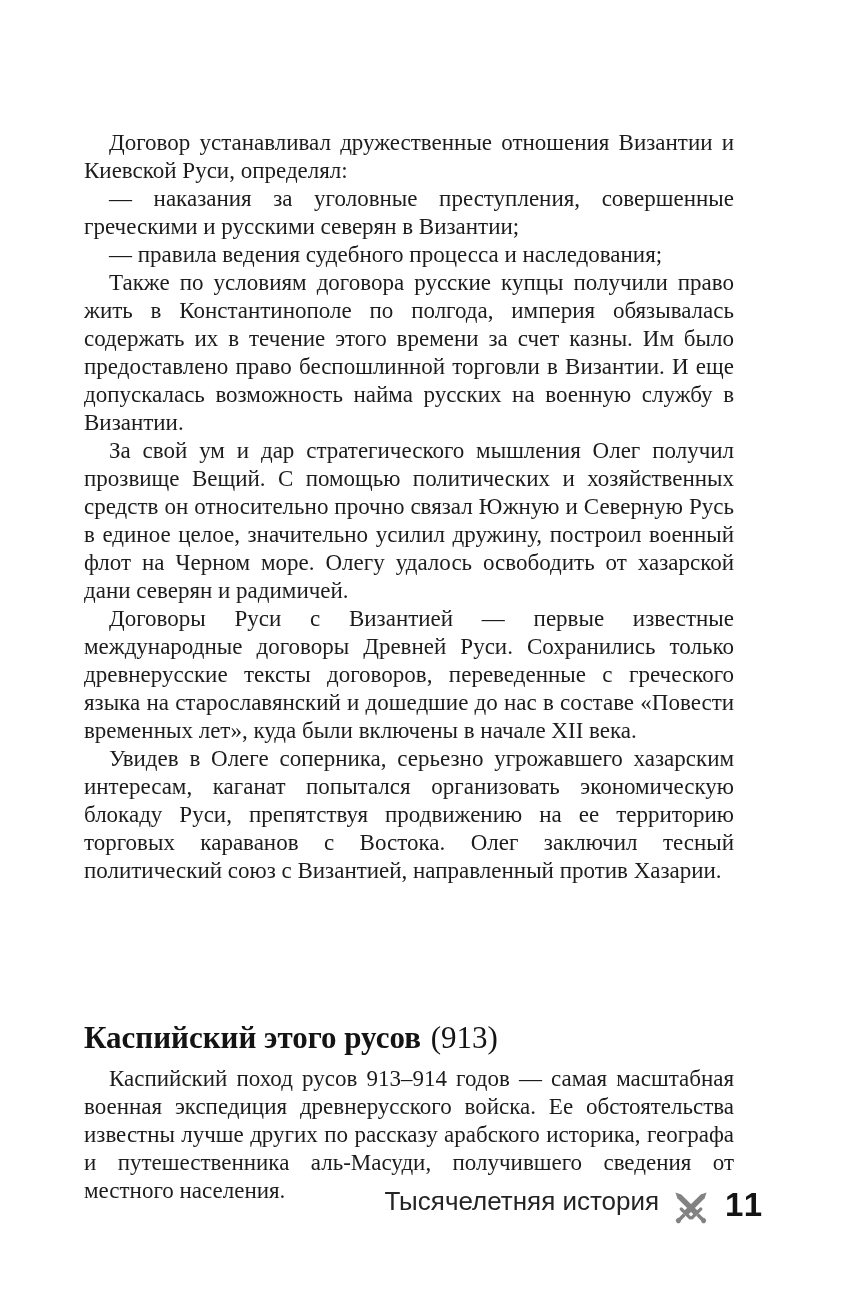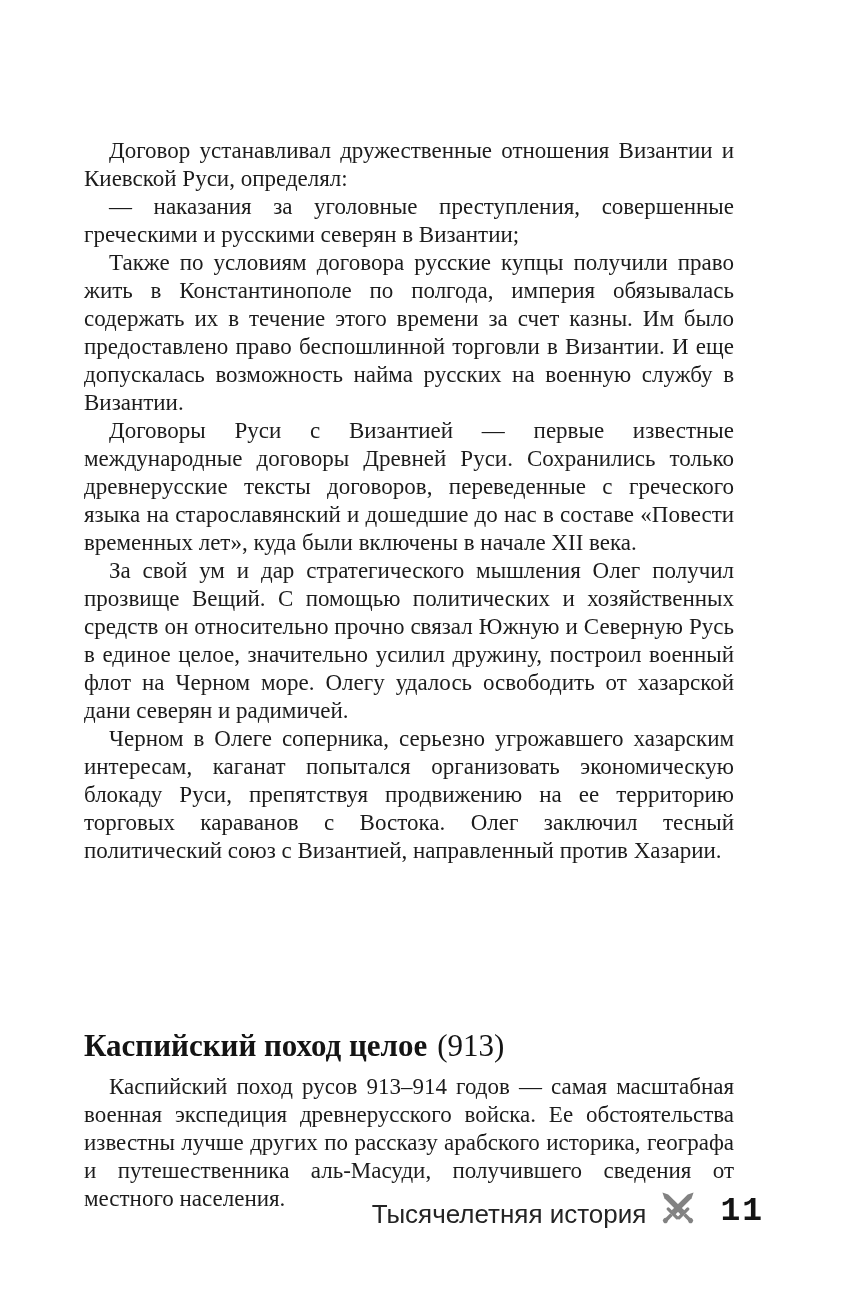--- a/index.html
+++ b/index.html
@@ -12,21 +12,21 @@
     width: 844px;
     height: 1311px;
     margin: 0 auto;
     background: #ffffff;
     font-family: "Liberation Serif", serif;
     overflow: hidden;
   }
   .content {
     position: absolute;
     left: 84px;
-    top: 137px;
+    top: 129px;
     width: 650px;
   }
   .content p {
     margin: 0;
     font-size: 23px;
     line-height: 28px;
     text-align: justify;
     text-indent: 25px;
     color: #1c1c1c;
   }
@@ -45,65 +45,66 @@
   .section-heading .heading-year {
     font-weight: 400;
     margin-left: 0.32em;
   }
   .footer {
     position: absolute;
     top: 1186px;
     right: 80px;
     height: 44px;
     display: flex;
-    align-items: flex-end;
+    align-items: flex-start;
   }
   .footer-title {
     font-family: "Liberation Sans", sans-serif;
     font-size: 26px;
     color: #242424;
     white-space: nowrap;
   }
   .swords-icon {
     width: 44px;
     height: 44px;
     margin-left: 10px;
     flex: 0 0 auto;
   }
   .swords-icon svg {
     display: block;
     width: 100%;
     height: 100%;
   }
   .page-number {
-    margin-left: 20px;
-    font-family: Liberation Mono, monospace;
+    margin-left: 12px;
+    font-family: Liberation Sans, sans-serif;
     font-size: 33px;
     font-weight: 700;
     letter-spacing: 2px;
     color: #141414;
   }
 </style>
 </head>
 <body>
 
 <div class="page">
 
   <div class="content">
 
     <div class="body-block">
       <p>Договор устанавливал дружественные отношения Византии и Киевской Руси, определял:</p>
       <p>—  наказания за уголовные преступления, совершенные греческими и русскими северян в Византии;</p>
+      <p>—  правила ведения судебного процесса и наследования;</p>
       <p>Также по условиям договора русские купцы получили право жить в Константинополе по полгода, империя обязывалась содержать их в течение этого времени за счет казны. Им было предоставлено право беспошлинной торговли в Византии. И еще допускалась возможность найма русских на военную службу в Византии.</p>
+      <p>За свой ум и дар стратегического мышления Олег получил прозвище Вещий. С помощью политических и хозяйственных средств он относительно прочно связал Южную и Северную Русь в единое целое, значительно усилил дружину, построил военный флот на Черном море. Олегу удалось освободить от хазарской дани северян и радимичей.</p>
       <p>Договоры Руси с Византией — первые известные международные договоры Древней Руси. Сохранились только древнерусские тексты договоров, переведенные с греческого языка на старославянский и дошедшие до нас в составе «Повести временных лет», куда были включены в начале XII века.</p>
-      <p>За свой ум и дар стратегического мышления Олег получил прозвище Вещий. С помощью политических и хозяйственных средств он относительно прочно связал Южную и Северную Русь в единое целое, значительно усилил дружину, построил военный флот на Черном море. Олегу удалось освободить от хазарской дани северян и радимичей.</p>
-      <p>Черном в Олеге соперника, серьезно угрожавшего хазарским интересам, каганат попытался организовать экономическую блокаду Руси, препятствуя продвижению на ее территорию торговых караванов с Востока. Олег заключил тесный политический союз с Византией, направленный против Хазарии.</p>
+      <p>Увидев в Олеге соперника, серьезно угрожавшего хазарским интересам, каганат попытался организовать экономическую блокаду Руси, препятствуя продвижению на ее территорию торговых караванов с Востока. Олег заключил тесный политический союз с Византией, направленный против Хазарии.</p>
     </div>
 
-    <h2 class="section-heading"><span>Каспийский поход целое</span><span class="heading-year">(913)</span></h2>
+    <h2 class="section-heading"><span>Каспийский этого русов</span><span class="heading-year">(913)</span></h2>
 
     <p>Каспийский поход русов 913–914 годов — самая масштабная военная экспедиция древнерусского войска. Ее обстоятельства известны лучше других по рассказу арабского историка, географа и путешественника аль-Масуди, получившего сведения от местного населения.</p>
 
   </div>
 
   <div class="footer">
     <span class="footer-title">Тысячелетняя история</span>
     <span class="swords-icon">
       <svg viewBox="0 0 48 48" xmlns="http://www.w3.org/2000/svg" aria-hidden="true">
         <g fill="#828282">

